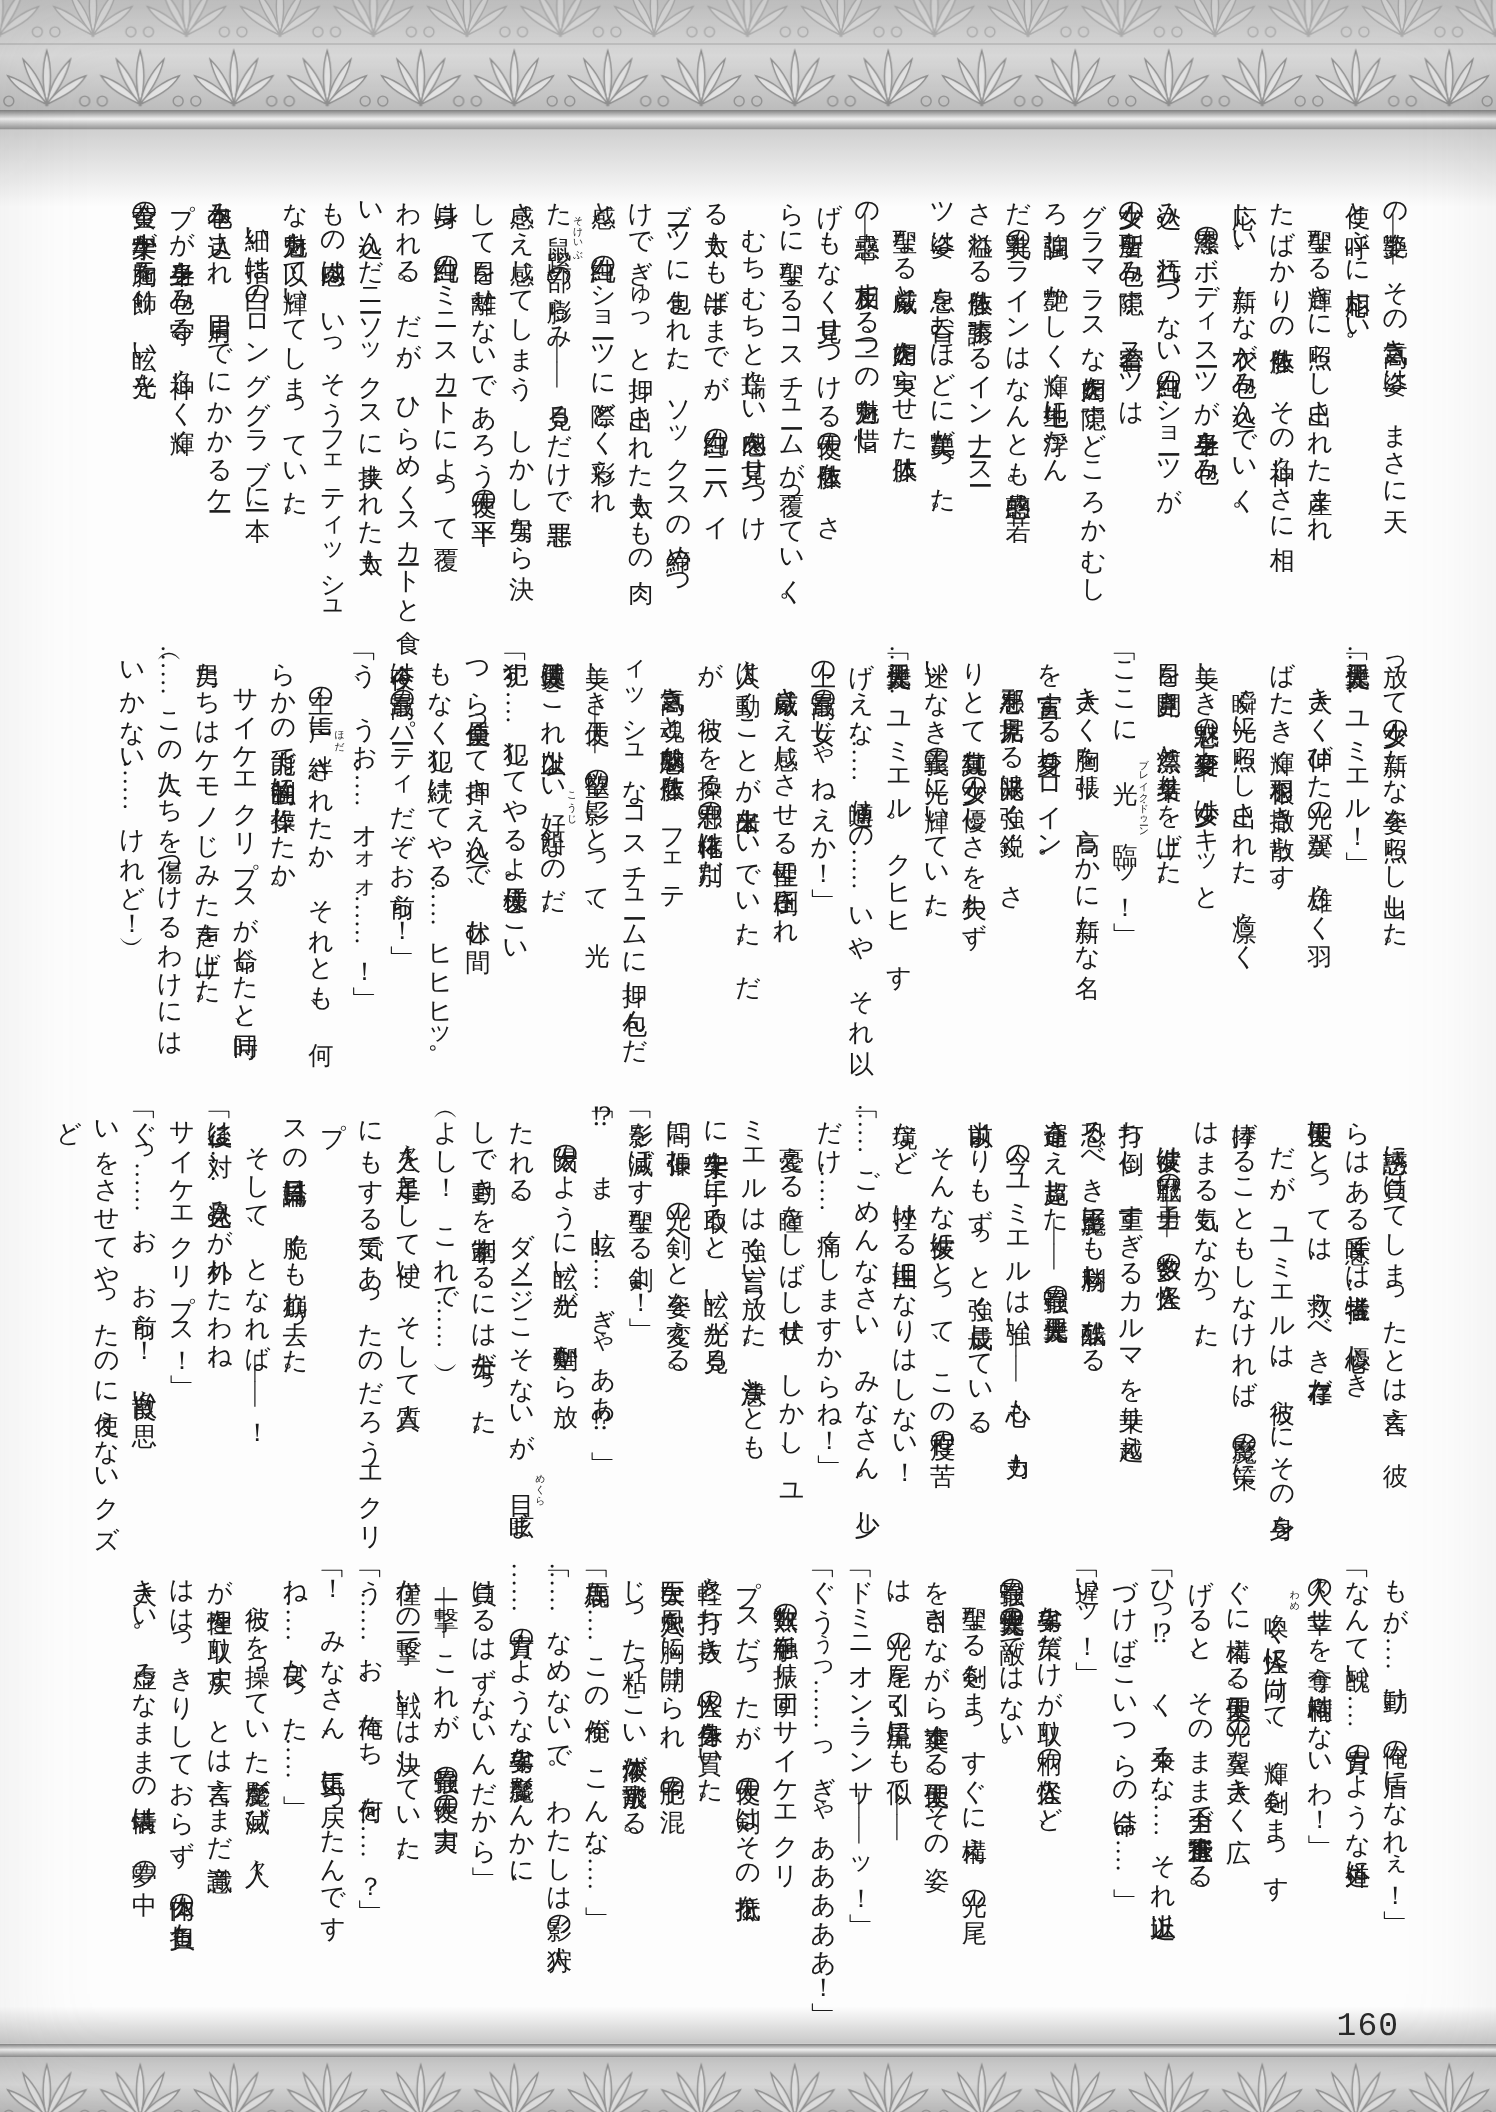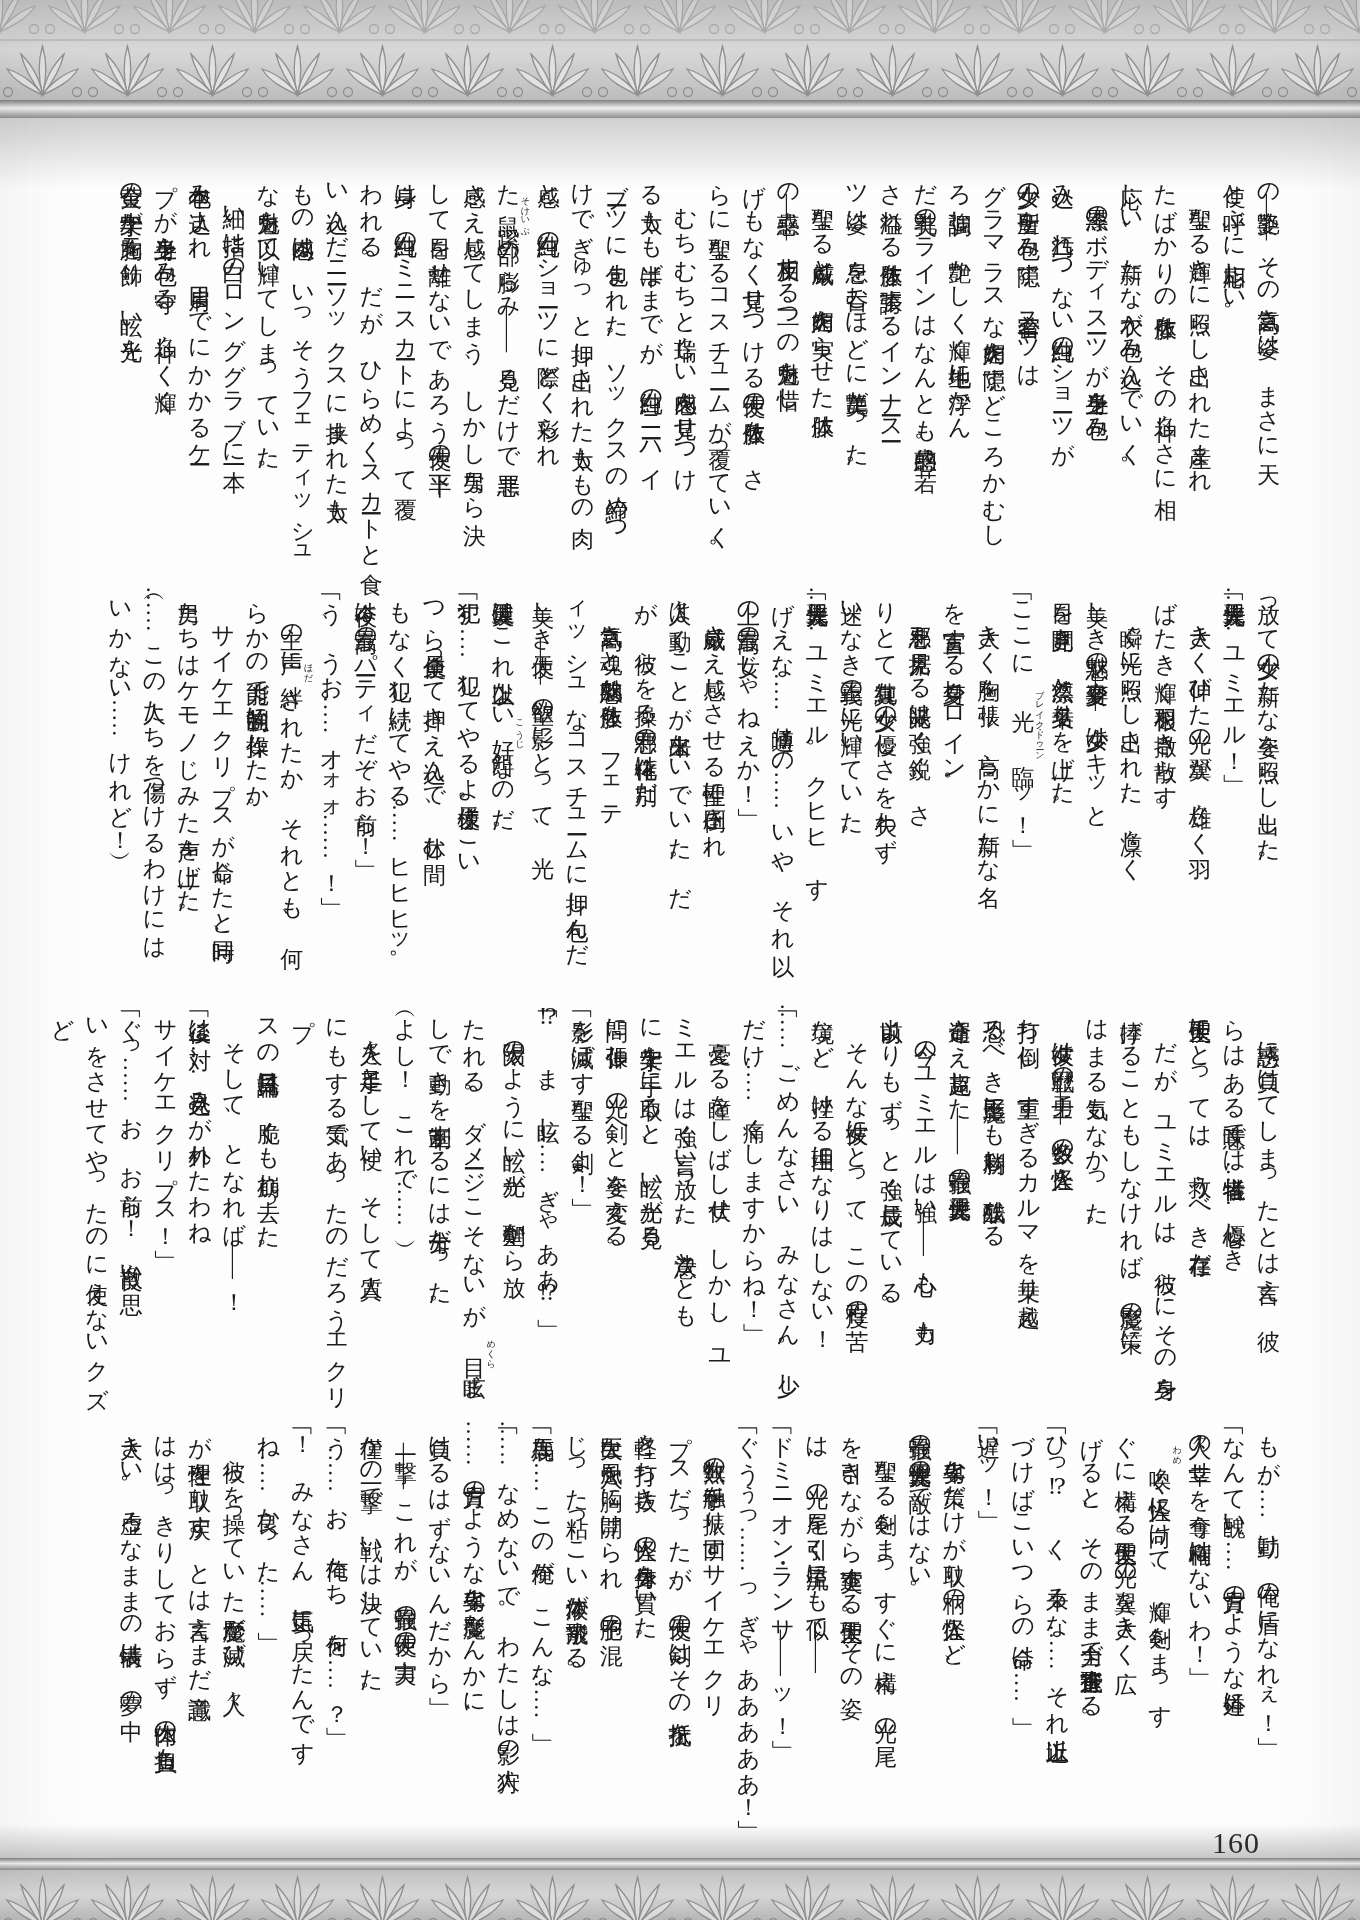--- a/index.html
+++ b/index.html
@@ -25,22 +25,22 @@
     color:#1b1b1b;
   }
   .band-0{top:168px;}
   .band-1{top:586px;}
   .band-2{top:1003px;}
   .band-3{top:1420px;}
   .col{height:100%;}
   ruby{ruby-position:over;}
   rt{font-size:9px;letter-spacing:0;color:#1b1b1b;}
   .page-number{
-    position:absolute;right:100px;bottom:60px;z-index:4;
-    font-family:Liberation Serif, serif;
+    position:absolute;right:88px;bottom:60px;z-index:4;
+    font-family:Liberation Mono, monospace;
     font-size:30px;color:#2a2a2a;letter-spacing:1px;
   }
 </style>
 </head>
 <body>
 
 <div class="page">
 
   <div class="ornament ornament-top">
     <svg width="1360" height="118" viewBox="0 0 1360 118" preserveAspectRatio="none">

